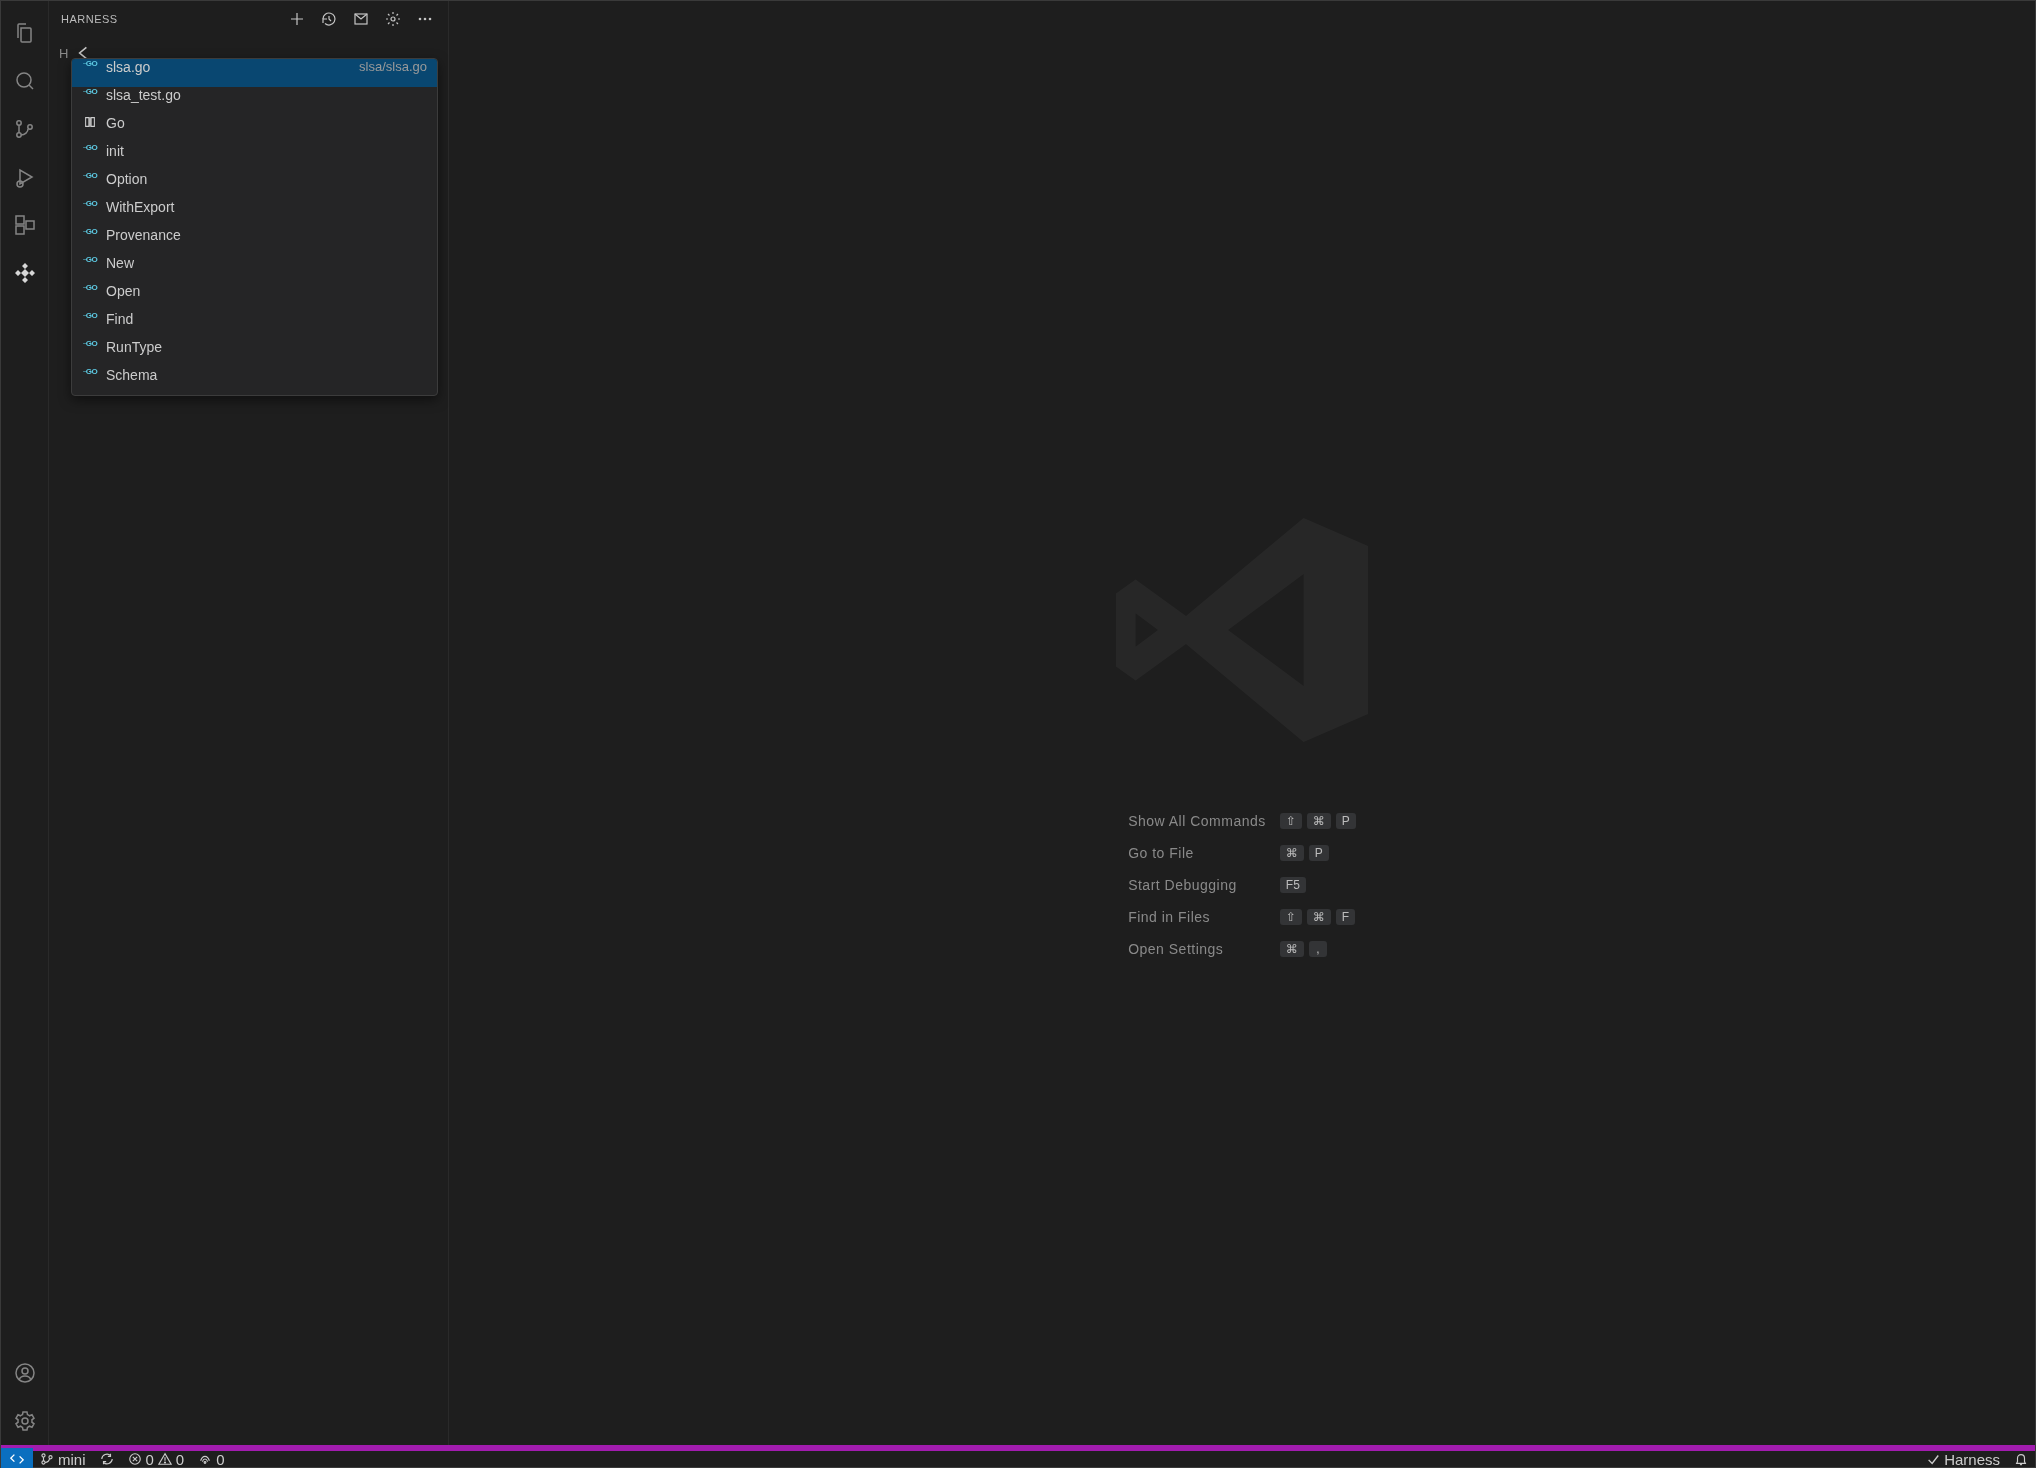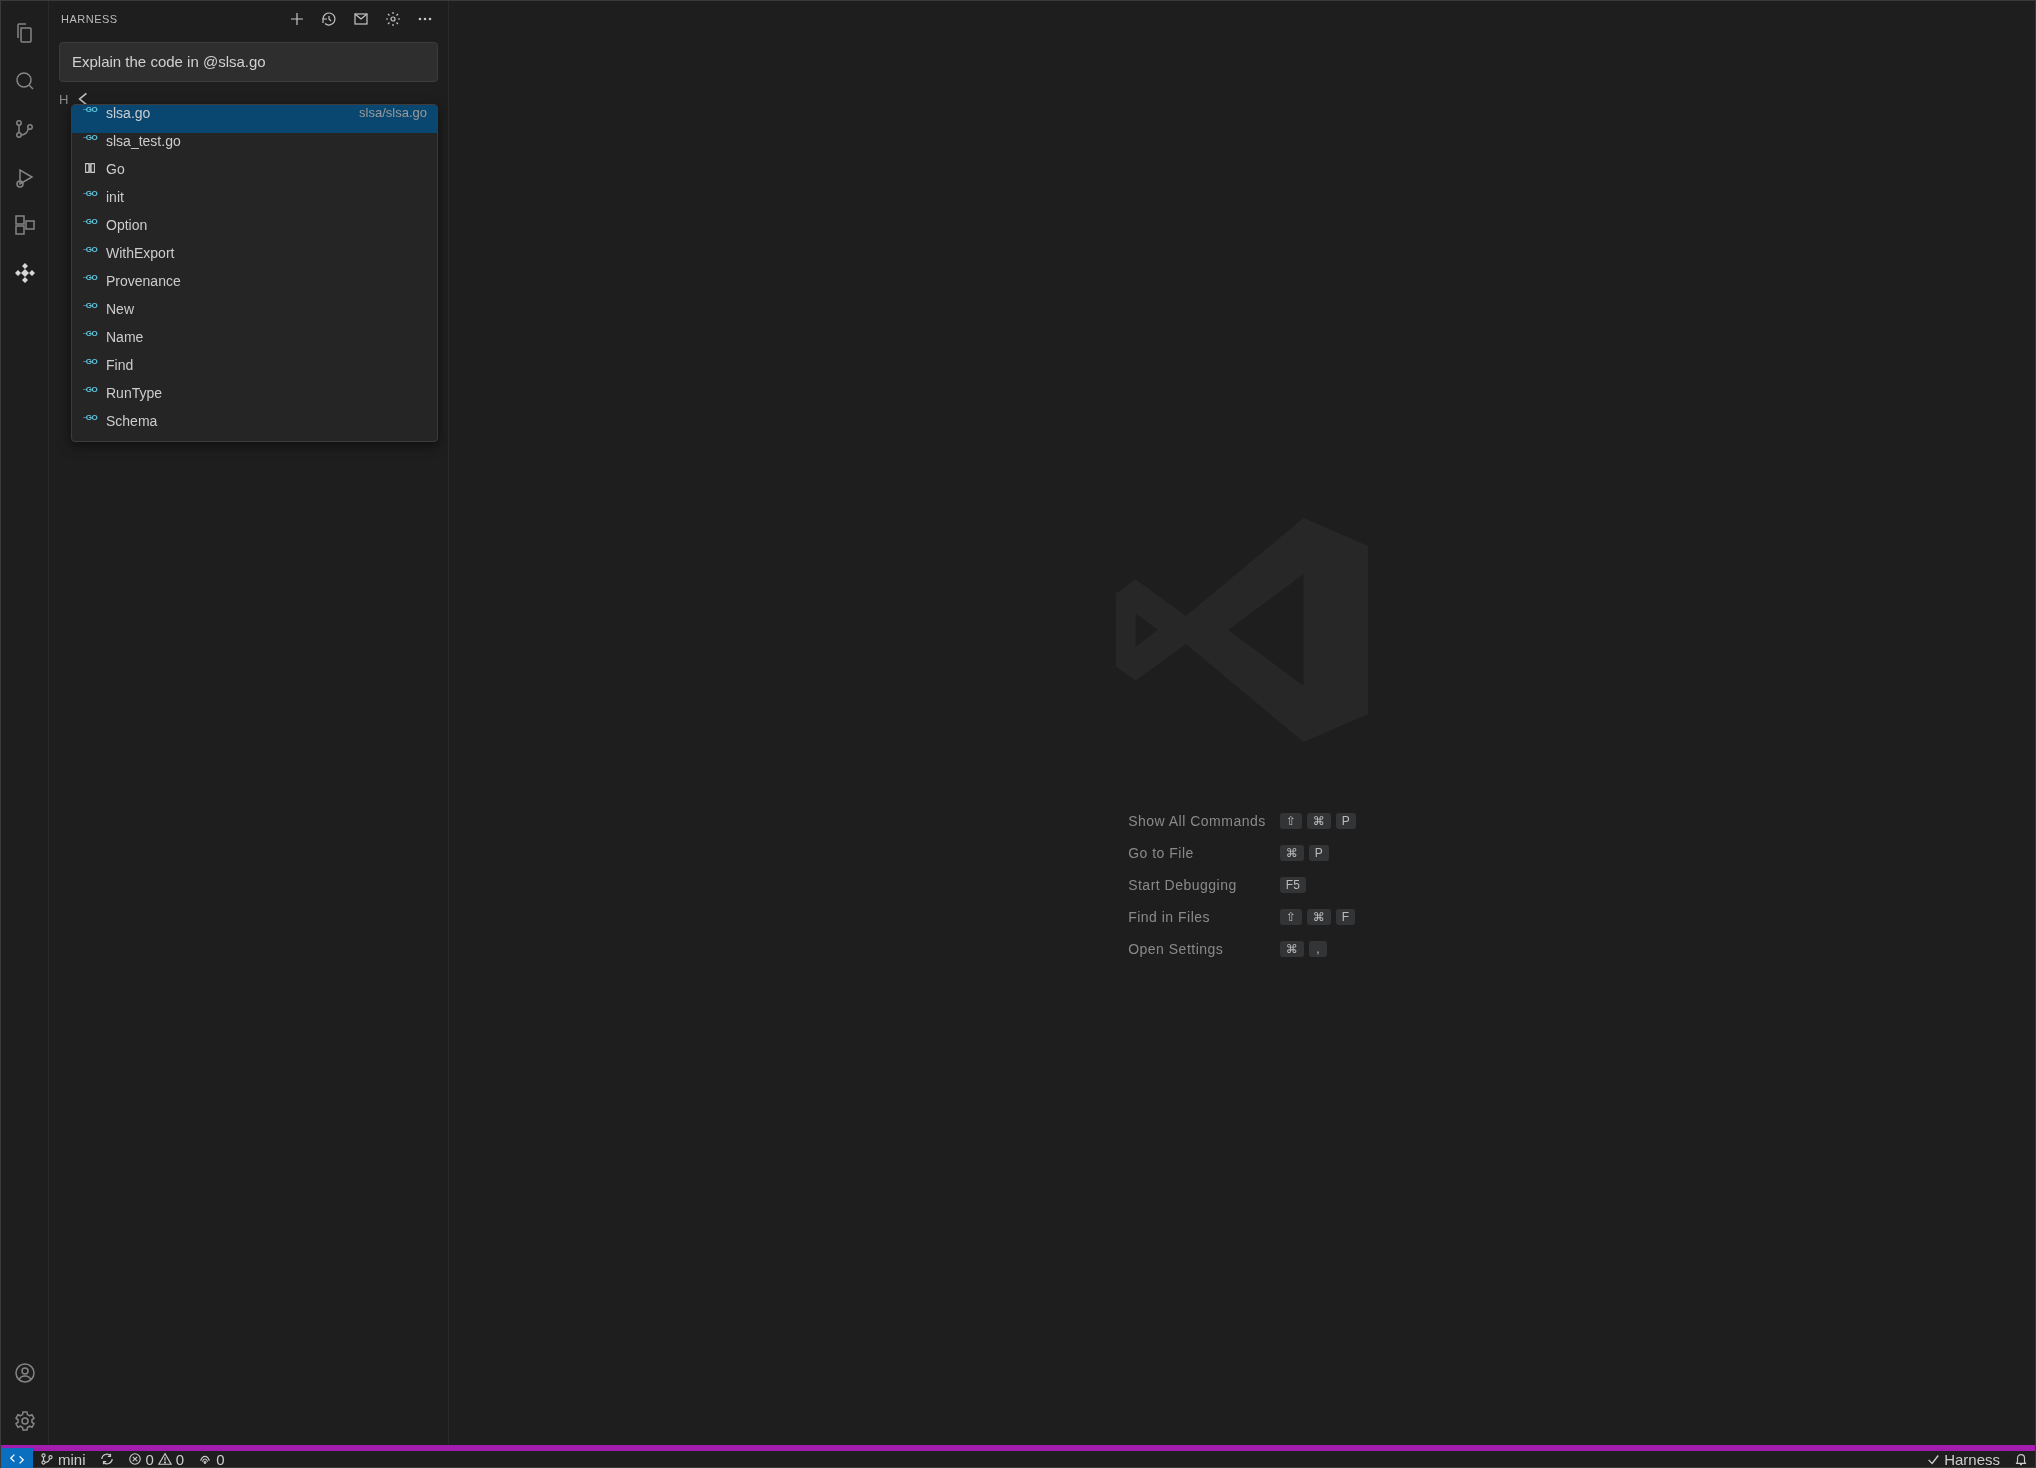--- a/index.html
+++ b/index.html
@@ -291,21 +291,20 @@
           <div class="hdr-btn">
             <svg viewBox="0 0 16 16" fill="currentColor">
                 <circle cx="3" cy="8" r="1.3"></circle>
                 <circle cx="8" cy="8" r="1.3"></circle>
                 <circle cx="13" cy="8" r="1.3"></circle>
               </svg>
           </div>
         </div>
       </div>
 
-      <div class="input-box">Explain the code in @slsa.go</div>
 
       <div class="hint-row">
         <span>H</span>
         <span class="hint-back">
           <svg viewBox="0 0 16 16" fill="none" stroke="currentColor" stroke-width="1.4">
               <path d="M11 3 5 8l6 5"></path>
             </svg>
         </span>
       </div>
 
@@ -359,21 +358,21 @@
           <div class="sugg-item">
             <span class="sugg-icon">
               <span class="go-badge">GO</span>
             </span>
             <span>New</span>
           </div>
           <div class="sugg-item">
             <span class="sugg-icon">
               <span class="go-badge">GO</span>
             </span>
-            <span>Name</span>
+            <span>Open</span>
           </div>
           <div class="sugg-item">
             <span class="sugg-icon">
               <span class="go-badge">GO</span>
             </span>
             <span>Find</span>
           </div>
           <div class="sugg-item">
             <span class="sugg-icon">
               <span class="go-badge">GO</span>

